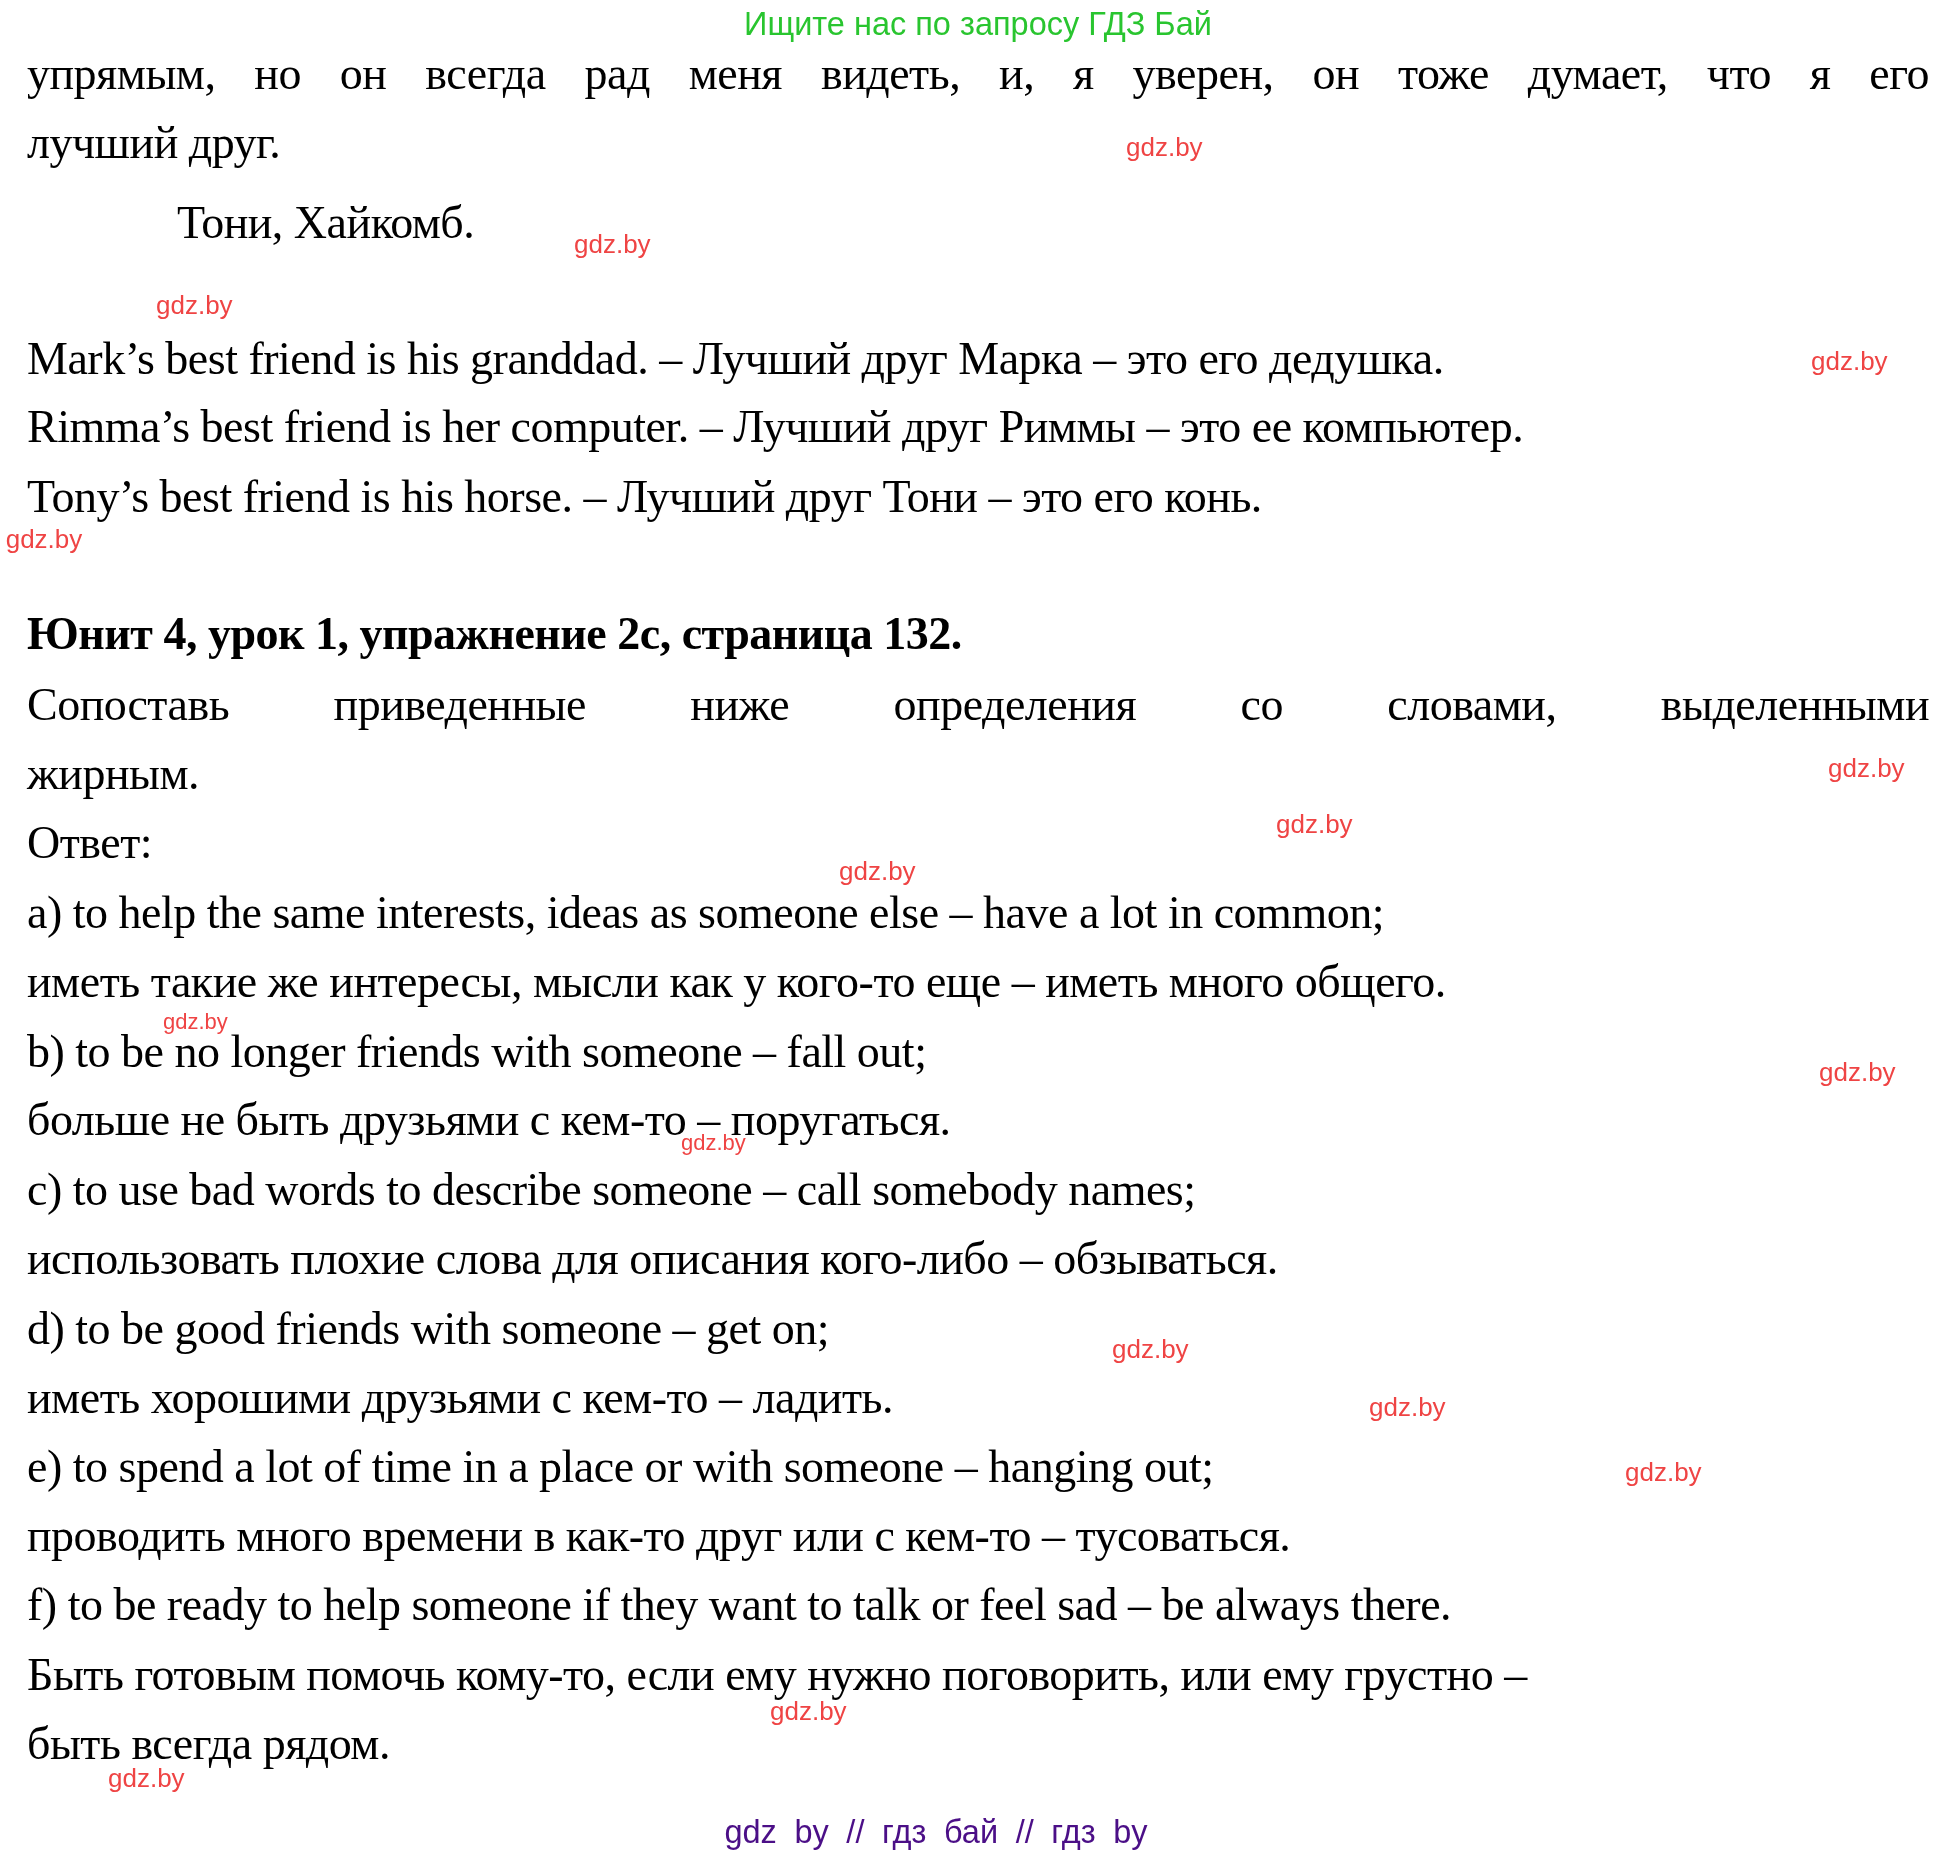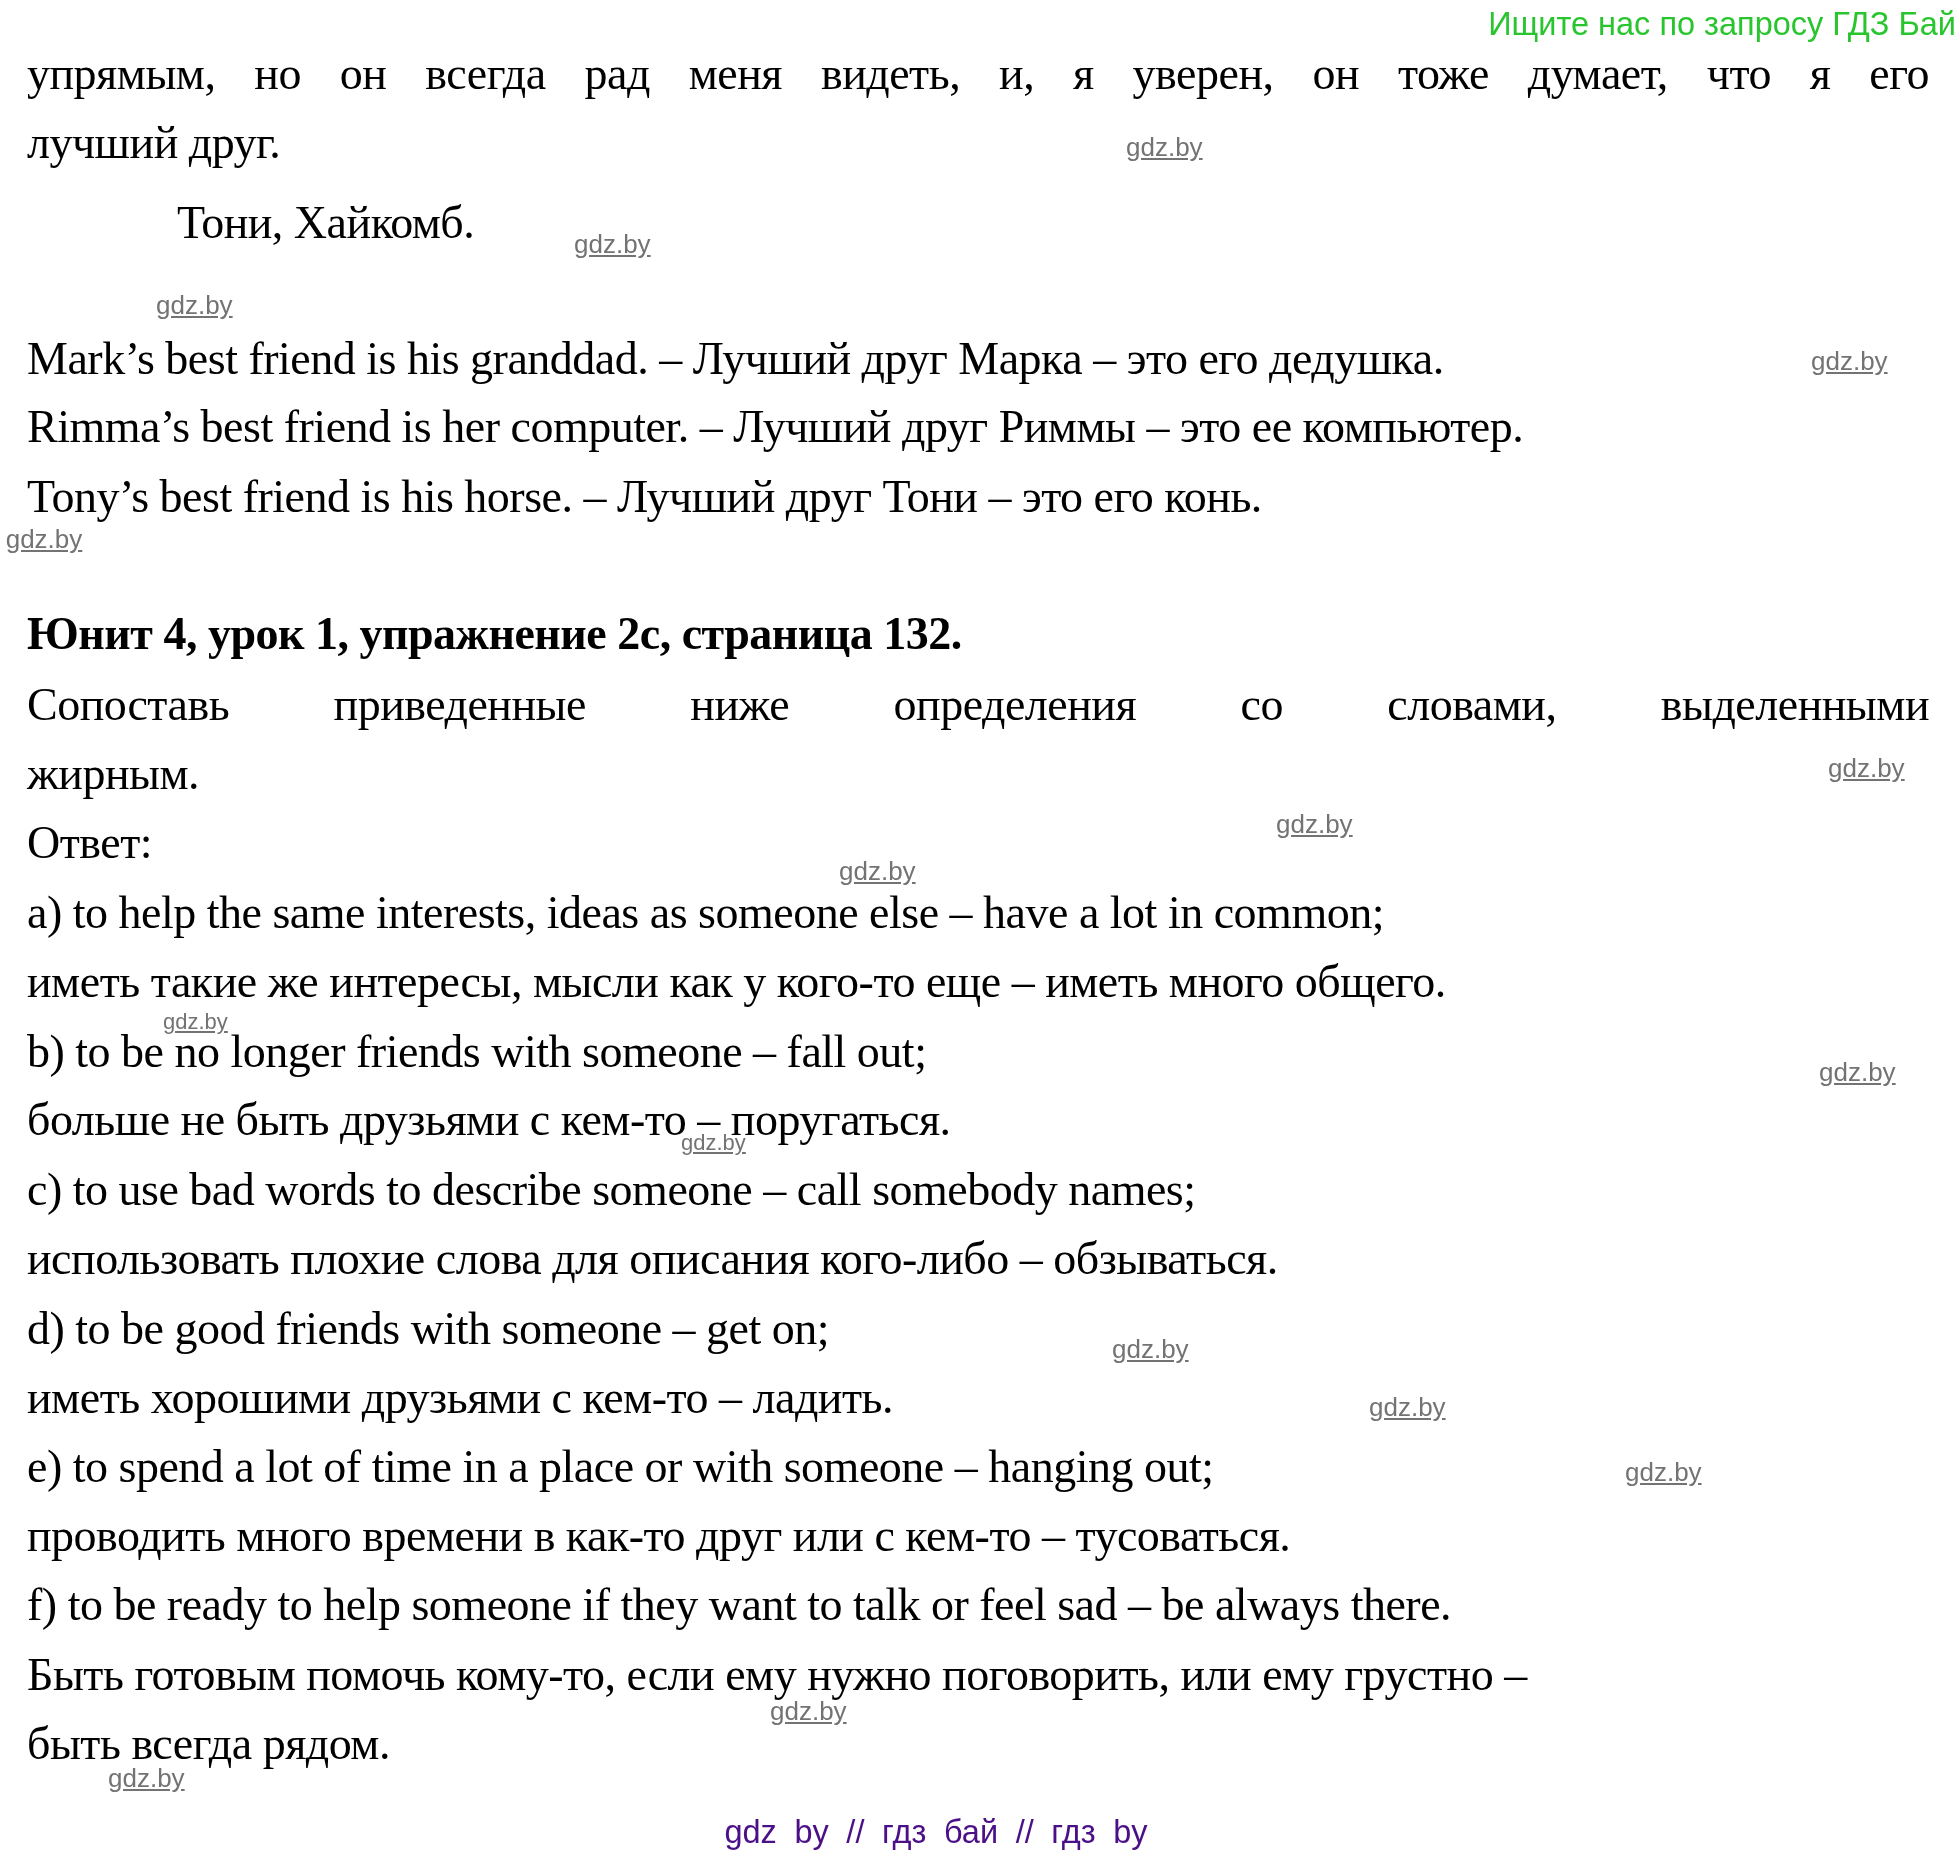--- a/index.html
+++ b/index.html
@@ -34,43 +34,42 @@
     font-weight: bold;
   }
   .signature {
     left: 177px;
   }
   .banner {
     position: absolute;
     top: 5.7px;
     left: 0;
     width: 1956px;
-    text-align: right;
+    text-align: center;
     font-family: "Liberation Sans", "DejaVu Sans", sans-serif;
     font-size: 32.5px;
     color: #29c52f;
   }
   .footer {
     position: absolute;
     top: 1814px;
     left: 0;
     width: 1872px;
     text-align: center;
     font-family: "Liberation Sans", "DejaVu Sans", sans-serif;
     font-size: 32.5px;
     color: #4b0f87;
     word-spacing: 8.6px;
   }
   .wm {
     position: absolute;
     font-family: "Liberation Sans", "DejaVu Sans", sans-serif;
     font-size: 26px;
-    color: #737373;
+    color: #ef4444;
     white-space: nowrap;
-    text-decoration: underline;
   }
   .wm.small {
     font-size: 22px;
   }
 </style>
 </head>
 <body>
 
 <div class="banner">Ищите нас по запросу ГДЗ Бай</div>
 

